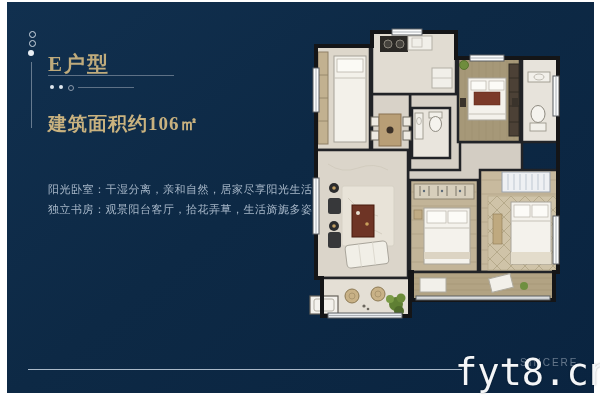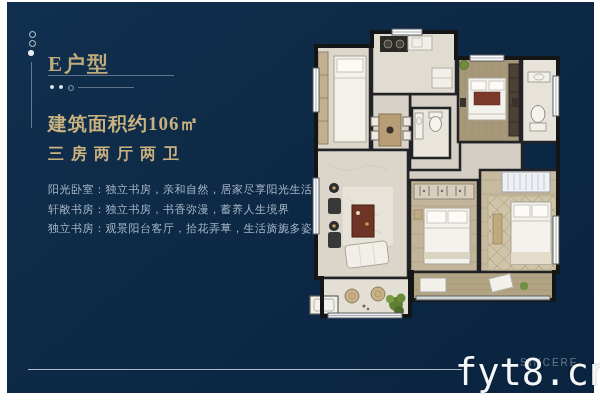--- a/index.html
+++ b/index.html
@@ -41,25 +41,23 @@
   <div class="abs vline" style="left:31px;top:62px;height:66px;"></div>
 
   <div class="abs title" style="left:48px;top:50px;">E户型</div>
   <div class="abs hline" style="left:48px;top:75px;width:126px;"></div>
   <div class="abs dot-fill-sm" style="left:50px;top:85px;"></div>
   <div class="abs dot-fill-sm" style="left:59px;top:85px;"></div>
   <div class="abs dot-hollow-sm" style="left:68px;top:85px;"></div>
   <div class="abs hline" style="left:78px;top:87px;width:56px;"></div>
 
   <div class="abs area" style="left:48px;top:111px;">建筑面积约106㎡</div>
-  <div class="abs layoutline" style="left:48px;top:144px;">三房两厅两卫</div>
 
   <div class="abs features" style="left:48px;top:180px;">
-    <div>阳光卧室：独立书房，亲和自然，居家尽享阳光生活</div>
-    <div>轩敞书房：独立书房，书香弥漫，蓄养人生境界</div>
+    <div>阳光卧室：干湿分离，亲和自然，居家尽享阳光生活</div>
     <div>独立书房：观景阳台客厅，拾花弄草，生活旖旎多姿</div>
   </div>
 
   <div class="abs" style="left:308px;top:28px;width:256px;height:292px;">
   <svg width="256" height="292" viewBox="0 0 256 292">
     <defs>
       <pattern id="diam" patternUnits="userSpaceOnUse" width="14" height="14">
         <path d="M7,0 L14,7 L7,14 L0,7 Z" fill="none" stroke="#b2a586" stroke-width="1"></path>
       </pattern>
     </defs>

